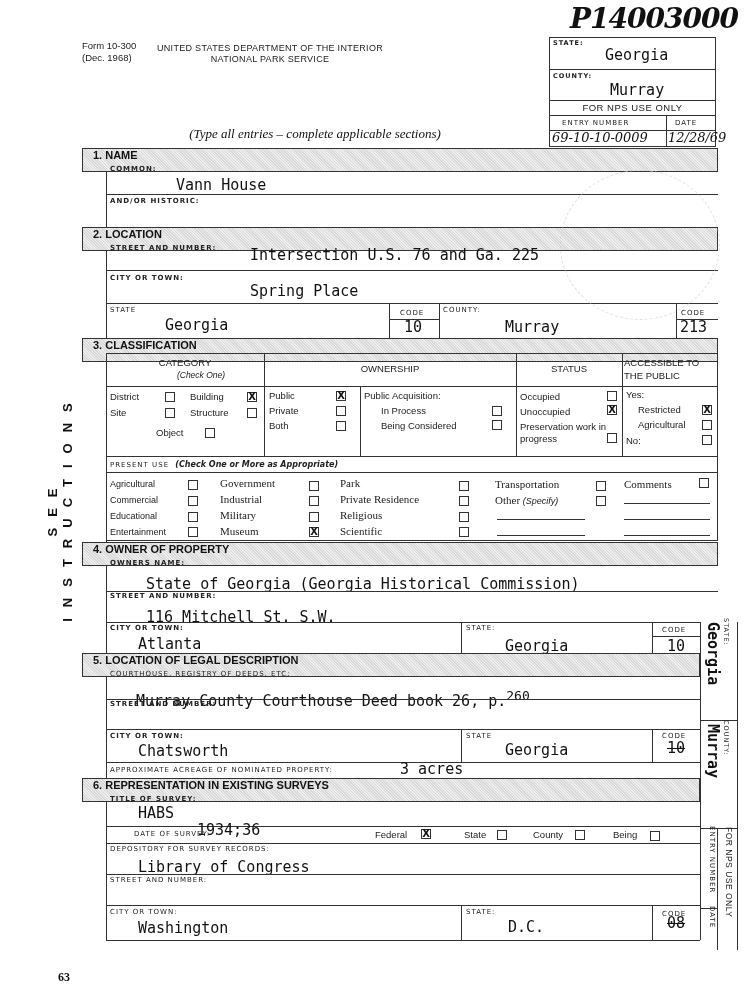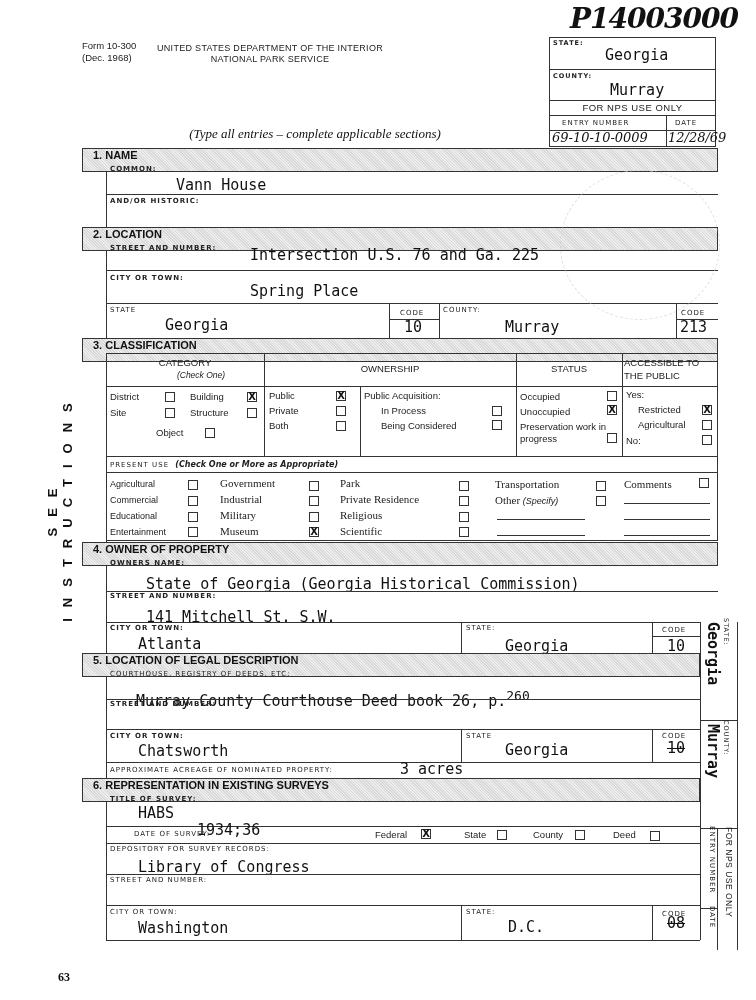--- a/index.html
+++ b/index.html
@@ -190,21 +190,21 @@
 <div class="cb" style="left:699px;top:478px;"></div>
 <div class="uline" style="left:624px;top:503px;width:86px;"></div>
 <div class="uline" style="left:624px;top:519px;width:86px;"></div>
 <div class="uline" style="left:624px;top:535px;width:86px;"></div>
 
 <div class="sec-hdr" style="top:542px;">4. OWNER OF PROPERTY</div>
 <div class="lbl abs" style="left:110px;top:559px;">OWNERS NAME:</div>
 <div class="tw abs" style="left:146px;top:575px;">State of Georgia (Georgia Historical Commission)</div>
 <div class="hline" style="left:106px;top:591px;width:612px;"></div>
 <div class="lbl abs" style="left:110px;top:592px;">STREET AND NUMBER:</div>
-<div class="tw abs" style="left:146px;top:608px;">141 Mitchell St. S.W.</div>
+<div class="tw abs" style="left:146px;top:608px;">116 Mitchell St. S.W.</div>
 <div class="hline" style="left:106px;top:622px;width:594px;"></div>
 <div class="lbl abs" style="left:110px;top:624px;">CITY OR TOWN:</div>
 <div class="tw abs" style="left:138px;top:635px;">Atlanta</div>
 <div class="vline" style="left:461px;top:622px;height:31px;"></div>
 <div class="lbl abs" style="left:466px;top:624px;font-weight:normal;">STATE:</div>
 <div class="tw abs" style="left:505px;top:637px;">Georgia</div>
 <div class="vline" style="left:652px;top:622px;height:31px;"></div>
 <div class="lbl abs" style="left:662px;top:626px;font-weight:normal;">CODE</div>
 <div class="hline" style="left:652px;top:636px;width:48px;"></div>
 <div class="tw abs" style="left:667px;top:637px;">10</div>
@@ -235,21 +235,21 @@
 <div class="tw abs" style="left:138px;top:804px;">HABS</div>
 <div class="hline" style="left:106px;top:826px;width:594px;"></div>
 <div class="lbl abs" style="left:110px;top:830px;font-weight:normal;padding-left:24px;">DATE OF SURVEY:</div>
 <div class="tw abs" style="left:197px;top:821px;">1934;36</div>
 <div class="sub abs" style="left:375px;top:829px;">Federal</div>
 <div class="cb" style="left:421px;top:829px;">X</div>
 <div class="sub abs" style="left:464px;top:829px;">State</div>
 <div class="cb" style="left:497px;top:830px;"></div>
 <div class="sub abs" style="left:533px;top:829px;">County</div>
 <div class="cb" style="left:575px;top:830px;"></div>
-<div class="sub abs" style="left:613px;top:829px;">Deed</div>
+<div class="sub abs" style="left:613px;top:829px;">Being</div>
 <div class="cb" style="left:650px;top:831px;"></div>
 <div class="hline" style="left:106px;top:843px;width:594px;"></div>
 <div class="lbl abs" style="left:110px;top:845px;font-weight:normal;">DEPOSITORY FOR SURVEY RECORDS:</div>
 <div class="tw abs" style="left:138px;top:858px;">Library of Congress</div>
 <div class="hline" style="left:106px;top:874px;width:594px;"></div>
 <div class="lbl abs" style="left:110px;top:876px;font-weight:normal;">STREET AND NUMBER:</div>
 <div class="abs" style="left:136px;top:886px;width:500px;height:16px;"></div>
 <div class="hline" style="left:106px;top:905px;width:594px;"></div>
 <div class="lbl abs" style="left:110px;top:908px;font-weight:normal;">CITY OR TOWN:</div>
 <div class="tw abs" style="left:138px;top:919px;">Washington</div>

